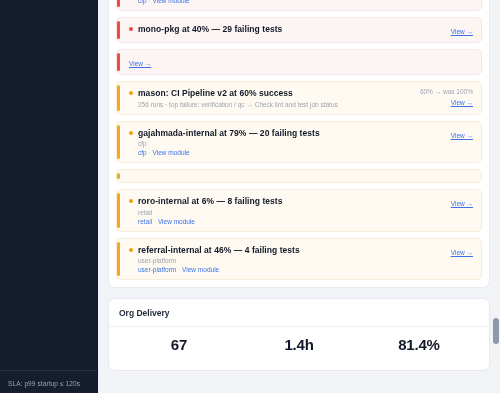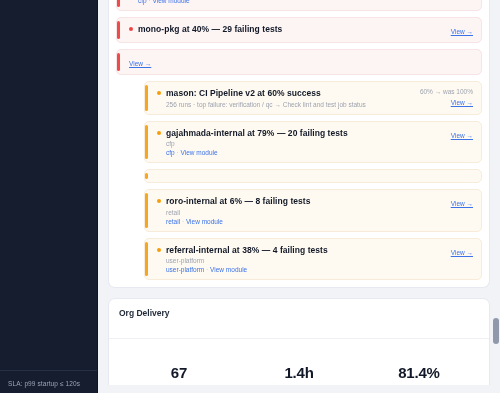--- a/index.html
+++ b/index.html
@@ -66,21 +66,21 @@
     border: 1px solid transparent;
   }
   .alert-row .bar {
     position: absolute;
     left: 0; top: 3px; bottom: 3px;
     width: 2.5px;
     border-radius: 2px;
   }
   .alert-row.sev-red { background: #fdf4f4; border-color: #f7e4e4; }
   .alert-row.sev-red .bar { background: #ef4b4b; }
-  .alert-row.sev-amber { background: #fffaf1; border-color: #f6ecd9; margin-left: 28px; }
+  .alert-row.sev-amber { background: #fffaf1; border-color: #f6ecd9; }
   .alert-row.sev-amber .bar { background: #f5a623; }
 
   .alert-main { display: flex; align-items: flex-start; justify-content: space-between; gap: 8px; }
   .alert-left { min-width: 0; }
   .alert-title-line { display: flex; align-items: center; gap: 5px; }
   .dot { width: 4px; height: 4px; border-radius: 50%; flex: 0 0 4px; }
   .sev-red .dot { background: #ef4444; }
   .sev-amber .dot { background: #f59e0b; }
   .alert-title {
     font-size: 8.5px;
@@ -116,23 +116,23 @@
     background: #ffffff;
     border: 1px solid #e6e9ef;
     border-radius: 7px;
     margin-top: 10px;
     padding: 9px 10px 10px 10px;
   }
   .org-title {
     font-size: 8.5px;
     font-weight: bold;
     color: #1f2937;
-    padding-bottom: 20px;
+    padding-bottom: 8px;
     border-bottom: 1px solid #eef0f4;
-    margin: 0 -10px 16px -10px;
+    margin: 0 -10px 0 -10px;
     padding-left: 10px;
   }
   .stats {
     display: flex;
     padding: 9px 0 7px 0;
   }
   .stat { flex: 1 1 0; text-align: center; }
   .stat-value {
     font-size: 15px;
     font-weight: bold;
@@ -244,21 +244,21 @@
             </div>
             <div class="alert-right"><a class="view-link" href="#">View →</a></div>
           </div>
         </div>
         <div class="alert-row sev-amber">
           <div class="bar"></div>
           <div class="alert-main">
             <div class="alert-left">
               <div class="alert-title-line">
                 <span class="dot"></span>
-                <span class="alert-title">referral-internal at 38% — 4 failing tests</span>
+                <span class="alert-title">referral-internal at 46% — 4 failing tests</span>
               </div>
               <div class="alert-sub">user-platform</div>
               <div class="alert-links"><span>user-platform</span> <span class="sep">·</span> <span>View module</span></div>
             </div>
             <div class="alert-right"><a class="view-link" href="#">View →</a></div>
           </div>
         </div>
       </div>
   </div>
 

